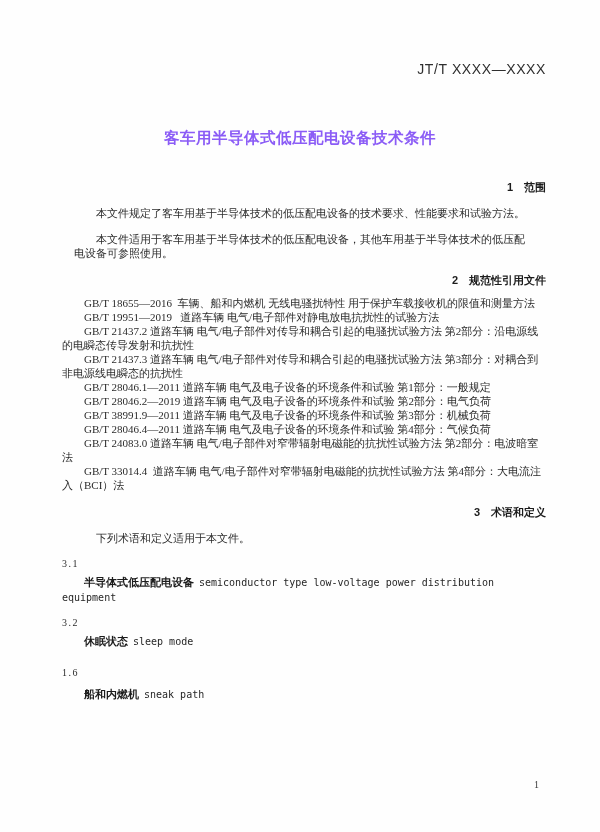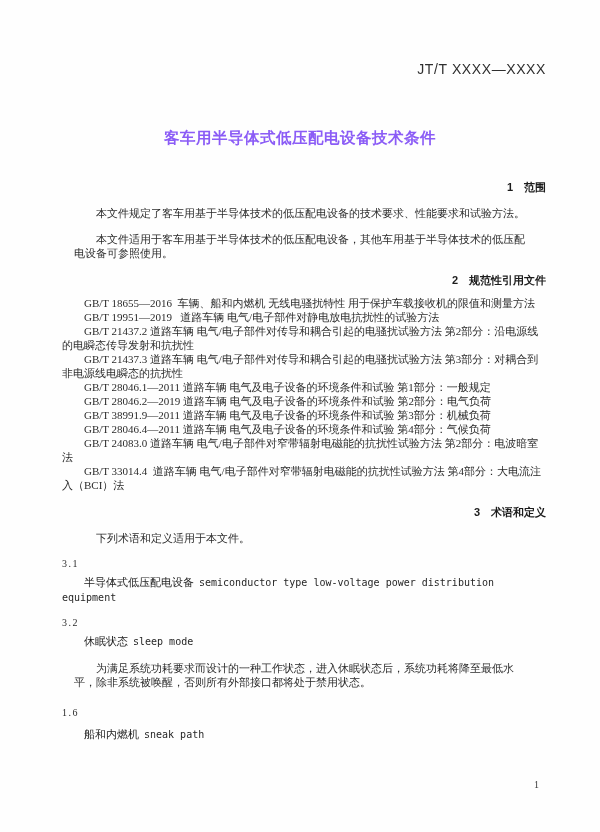--- a/index.html
+++ b/index.html
@@ -71,21 +71,21 @@
     margin: 11px 0 0 0;
     letter-spacing: 1.5px;
     font-size: 10px;
   }
   .term-line {
     margin: 4px 0 0 0;
     text-indent: 22px;
   }
   .term-zh {
     font-family: "Liberation Sans", "DejaVu Sans", sans-serif;
-    font-weight: normal;
+    font-weight: bold;
     color: #1c1c1c;
   }
   .term-en {
     font-family: "DejaVu Sans Mono", "Liberation Mono", monospace;
     font-size: 10px;
     margin-left: 5px;
     color: #262626;
   }
   .term-def { margin-top: 4px; }
   .block-33 .term-num { margin-top: 17px; }
@@ -129,21 +129,20 @@
     <p class="body">下列术语和定义适用于本文件。</p>
 
     <div class="term-block">
       <p class="term-num">3.1</p>
       <p class="term-line"><span class="term-zh">半导体式低压配电设备</span><span class="term-en">semiconductor type low-voltage power distribution equipment</span></p>
     </div>
 
     <div class="term-block">
       <p class="term-num">3.2</p>
       <p class="term-line"><span class="term-zh">休眠状态</span><span class="term-en">sleep mode</span></p>
-      <p class="body term-def">为满足系统功耗要求而设计的一种工作状态，进入休眠状态后，系统功耗将降至最低水平，除非系统被唤醒，否则所有外部接口都将处于禁用状态。</p>
     </div>
 
     <div class="term-block block-33">
       <p class="term-num">1.6</p>
       <p class="term-line"><span class="term-zh">船和内燃机</span><span class="term-en">sneak path</span></p>
     </div>
 
   </div>
 
   <div class="page-number">1</div>

